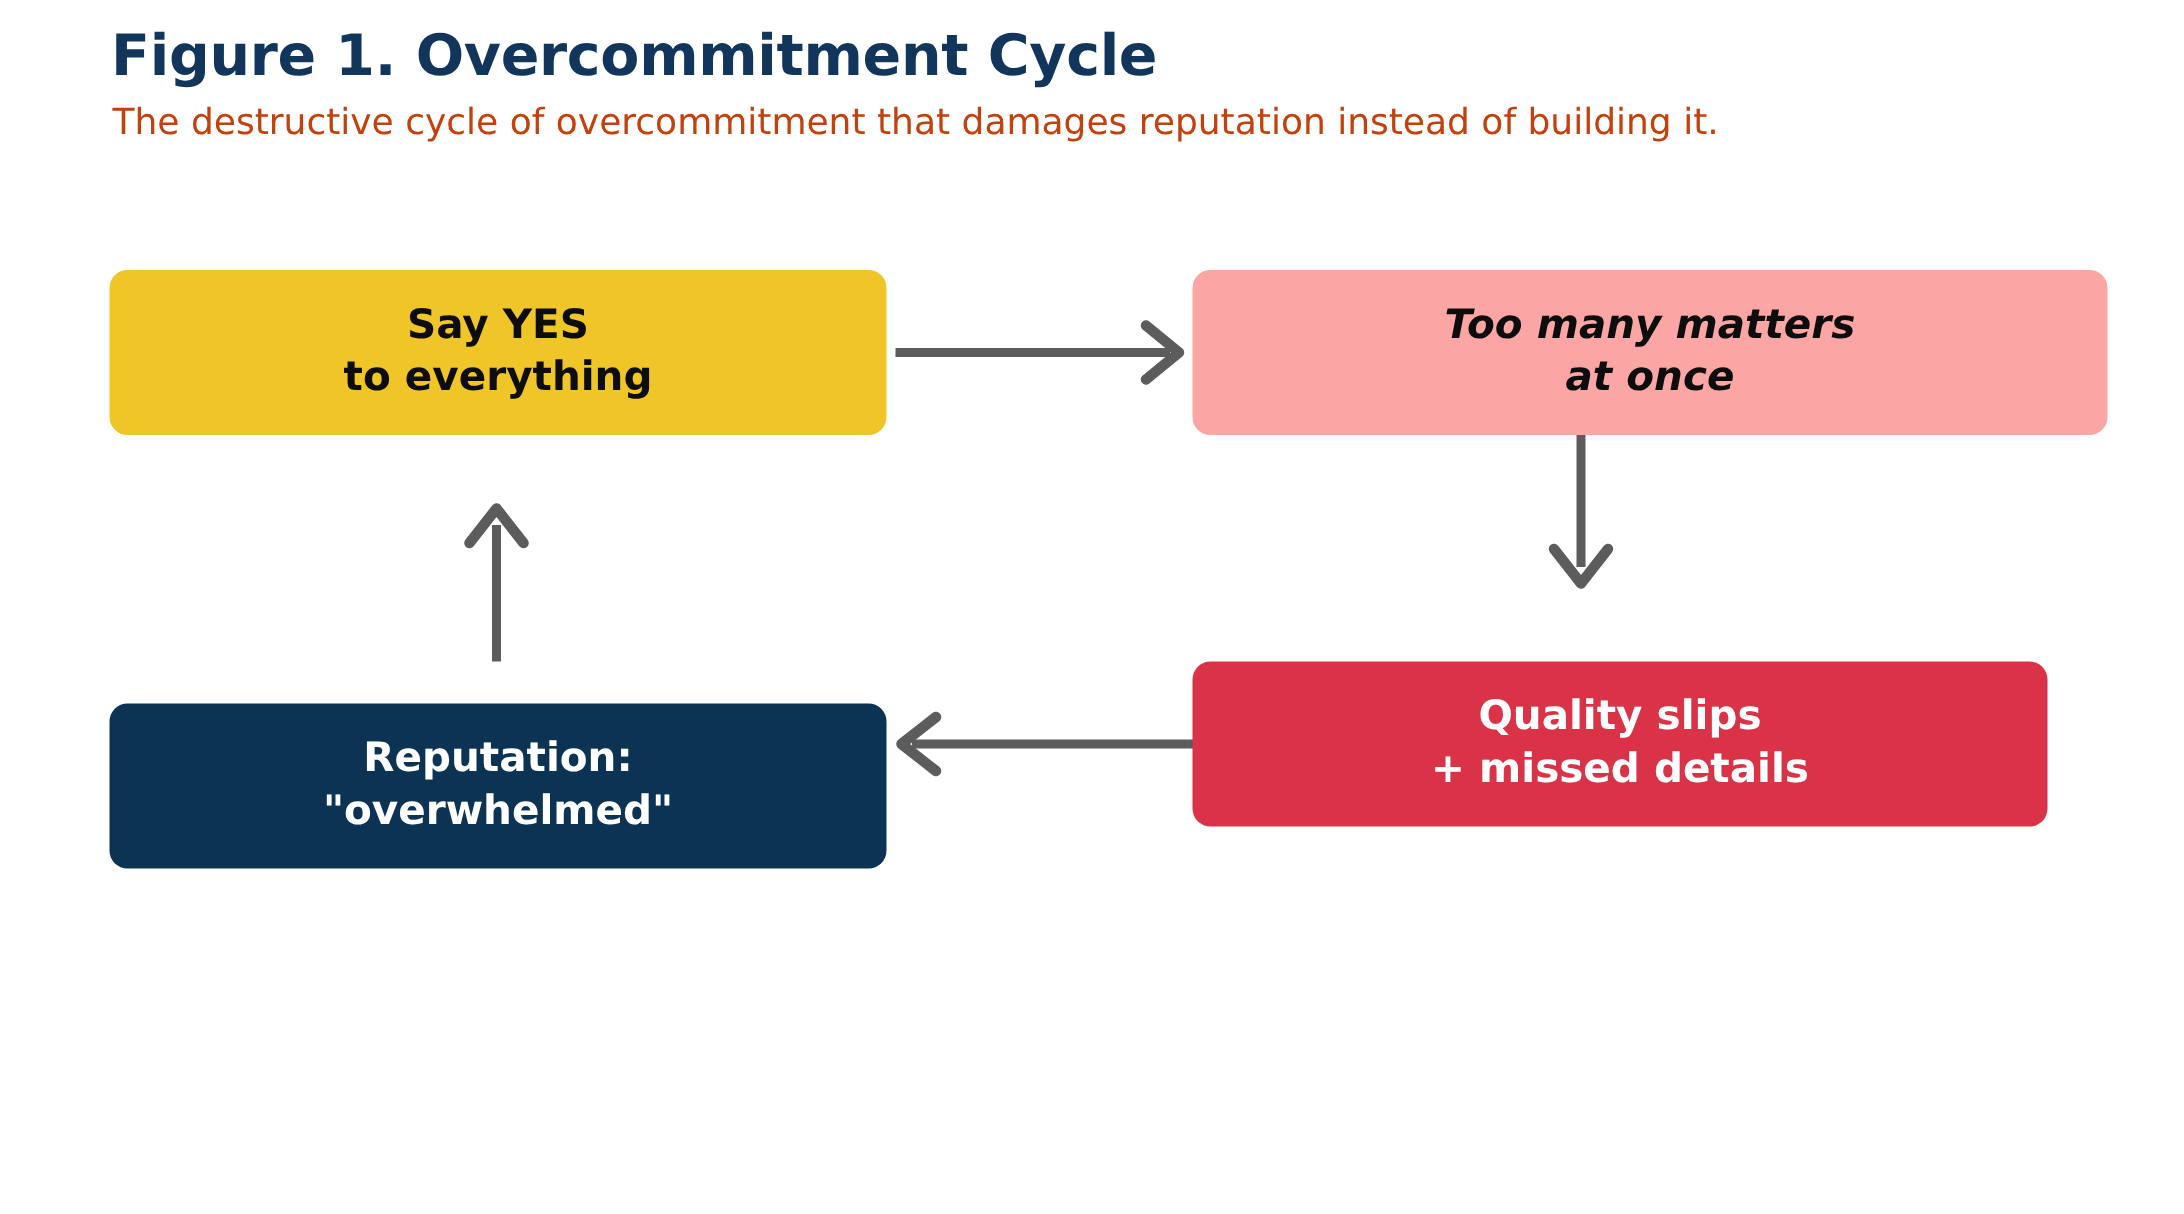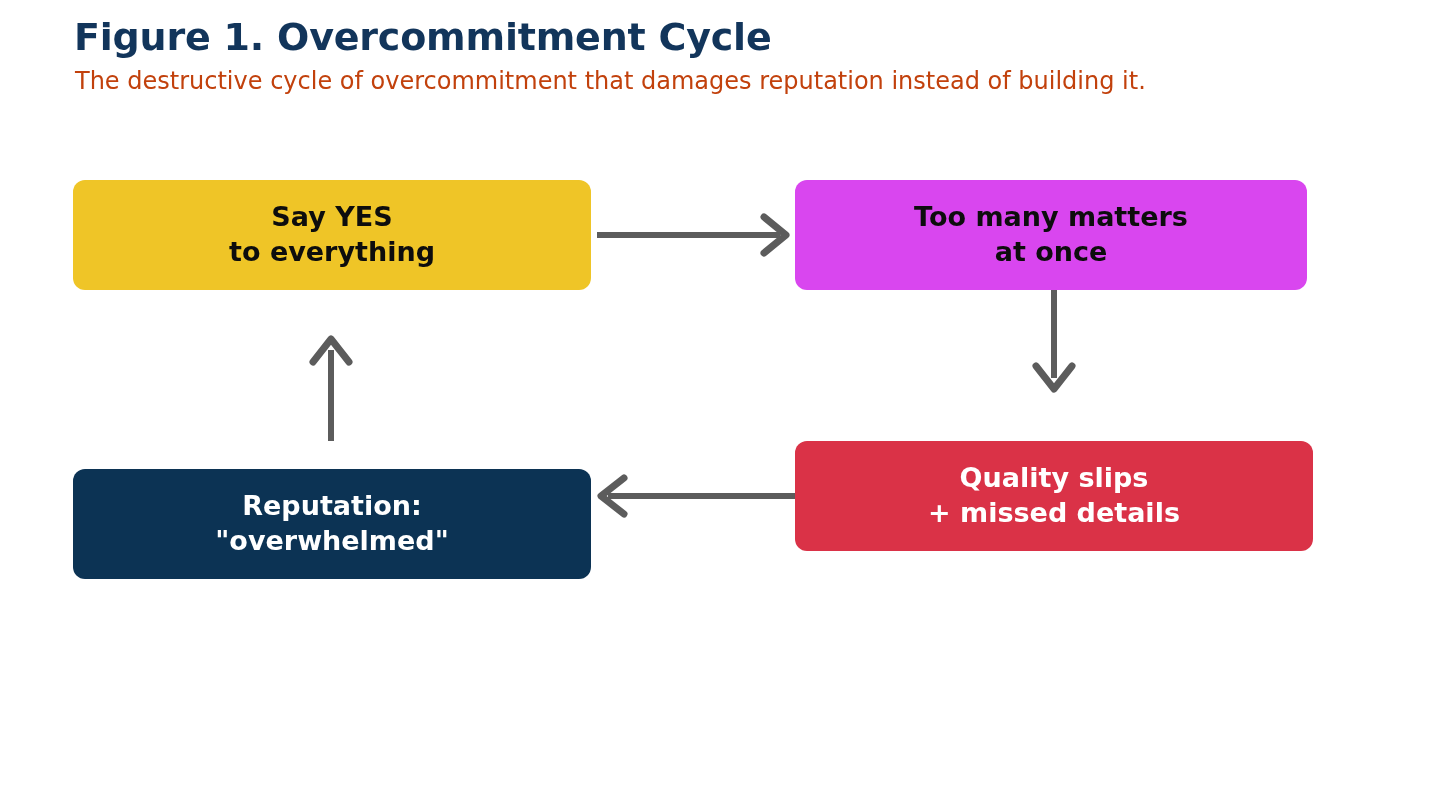--- a/index.html
+++ b/index.html
@@ -59,29 +59,29 @@
     padding: 14px 14px;
     z-index: 3;
   }
   .node .node-text { display: block; white-space: pre-line; }
 
   #node-yes {
     left: 73px;  top: 180px;  width: 518px;  height: 110px;
     background: #EFC527;  color: #0d0d0d;
   }
   #node-toomany {
-    left: 795px; top: 180px;  width: 512px;  height: 110px;
-    background: #d946ef;  color: #0d0d0d;
+    left: 795px; top: 180px;  width: 610px;  height: 110px;
+    background: #fca5a5;  color: #0d0d0d; font-style: italic;
   }
   #node-reputation {
     left: 73px;  top: 441px;  width: 518px;  height: 110px;
     background: #0C3354;  color: #ffffff; margin-top: 28px;
   }
   #node-quality {
-    left: 795px; top: 441px;  width: 518px;  height: 110px;
+    left: 795px; top: 441px;  width: 570px;  height: 110px;
     background: #DA3247;  color: #ffffff;
   }
 
   
   #arrow-layer {
     position: absolute;
     left: 0; top: 0;
     width: 1456px;
     height: 809px;
     z-index: 2;

